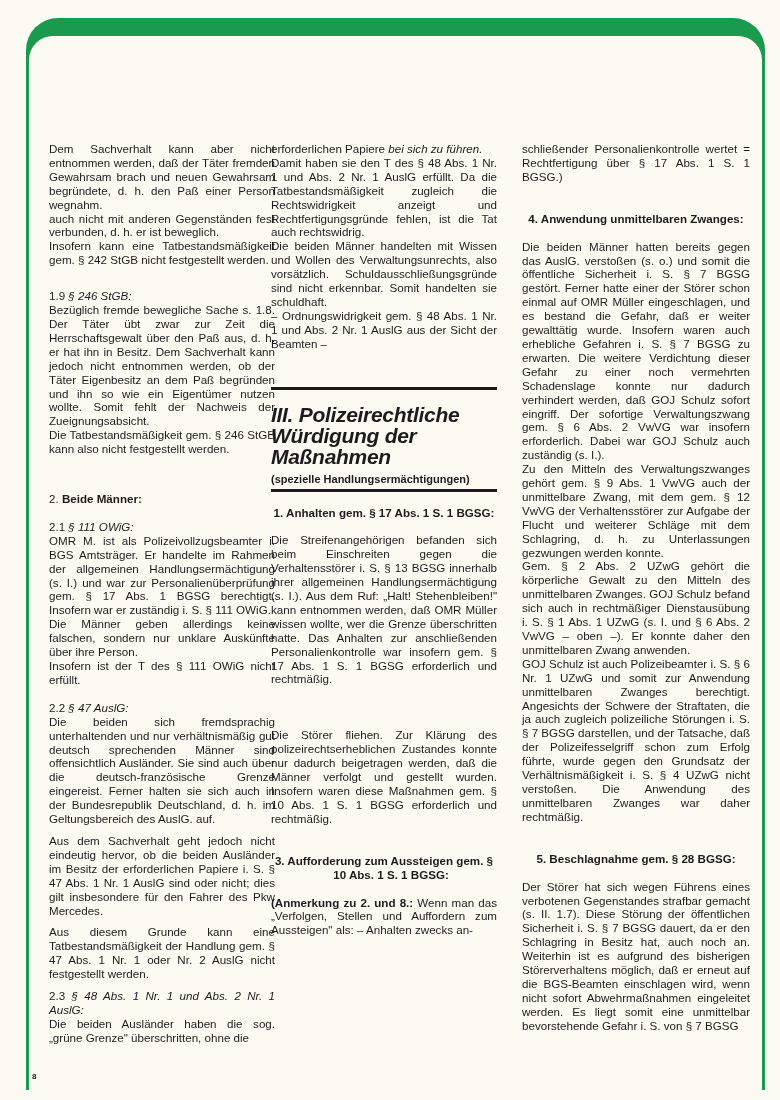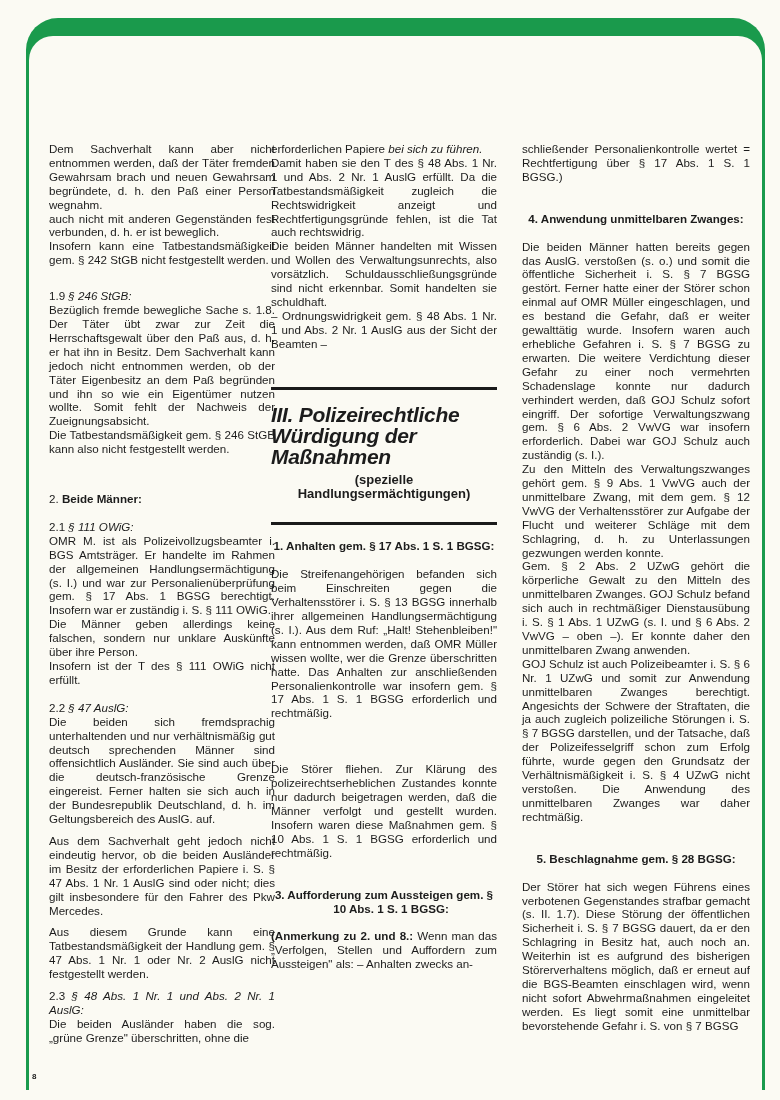--- a/index.html
+++ b/index.html
@@ -41,21 +41,21 @@
   .gap { height:14px; }
   .gap-sm { height:8px; }
   .it { font-style:italic; }
   .b { font-weight:bold; }
   .subhead { font-weight:bold; padding-left:14px; text-indent:-14px; text-align:center; }
   .rule { height:3px; background:#1a1a1a; margin:0; }
   .big-title {
     font-weight:900; font-style:italic; font-size:21px; line-height:21px;
     letter-spacing:-0.3px; margin:14px 0 6px 0; text-align:left;
   }
-  .title-sub { font-weight:bold; font-size:13px; margin:0 0 22px 0; text-align:center; }
+  .title-sub { font-weight:bold; font-size:11px; margin:0 0 2px 0; text-align:left; }
 </style>
 </head>
 <body>
 
 <div class="frame-top"></div>
 <div class="frame-top-inner"></div>
 <div class="frame-left"></div>
 <div class="frame-right"></div>
 
 <div class="col col1">

